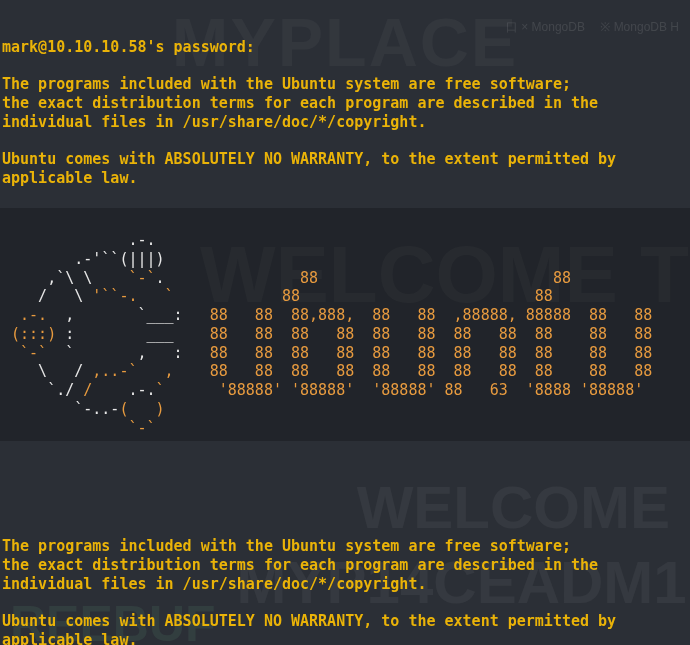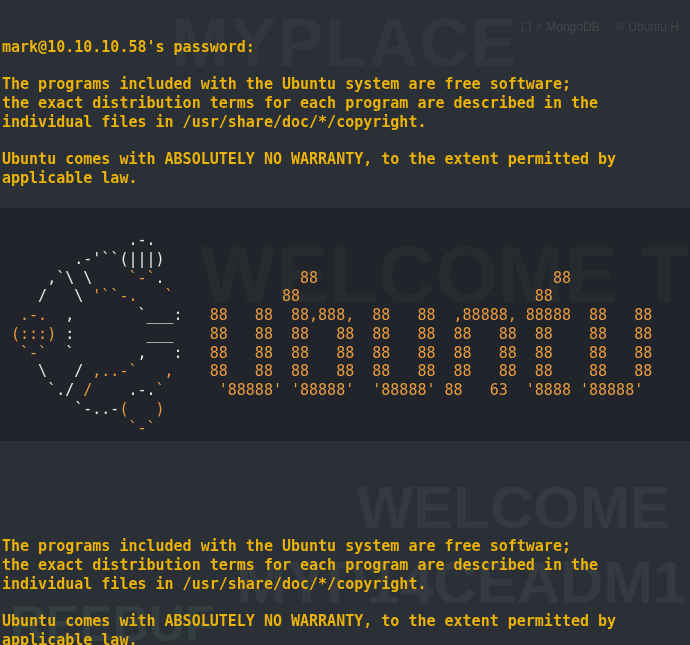--- a/index.html
+++ b/index.html
@@ -84,21 +84,21 @@
     padding: 4px 2px;
     margin: 2px 0;
   }
   .motd-bottom { padding: 0 2px; }
 </style>
 </head>
 <body>
 
 <div class="tabbar">
   <span>口 × MongoDB</span>
-  <span>※ Ubuntu H</span>
+  <span>※ MongoDB H</span>
 </div>
 
 <div class="watermark1">MYPLACE</div>
 <div class="watermark2">WELCOME TO</div>
 <div class="watermark3">
   <div>WELCOME B</div>
   <div>MYP14CEADM1N</div>
 </div>
 <div class="watermark4">REEBUF</div>
 

